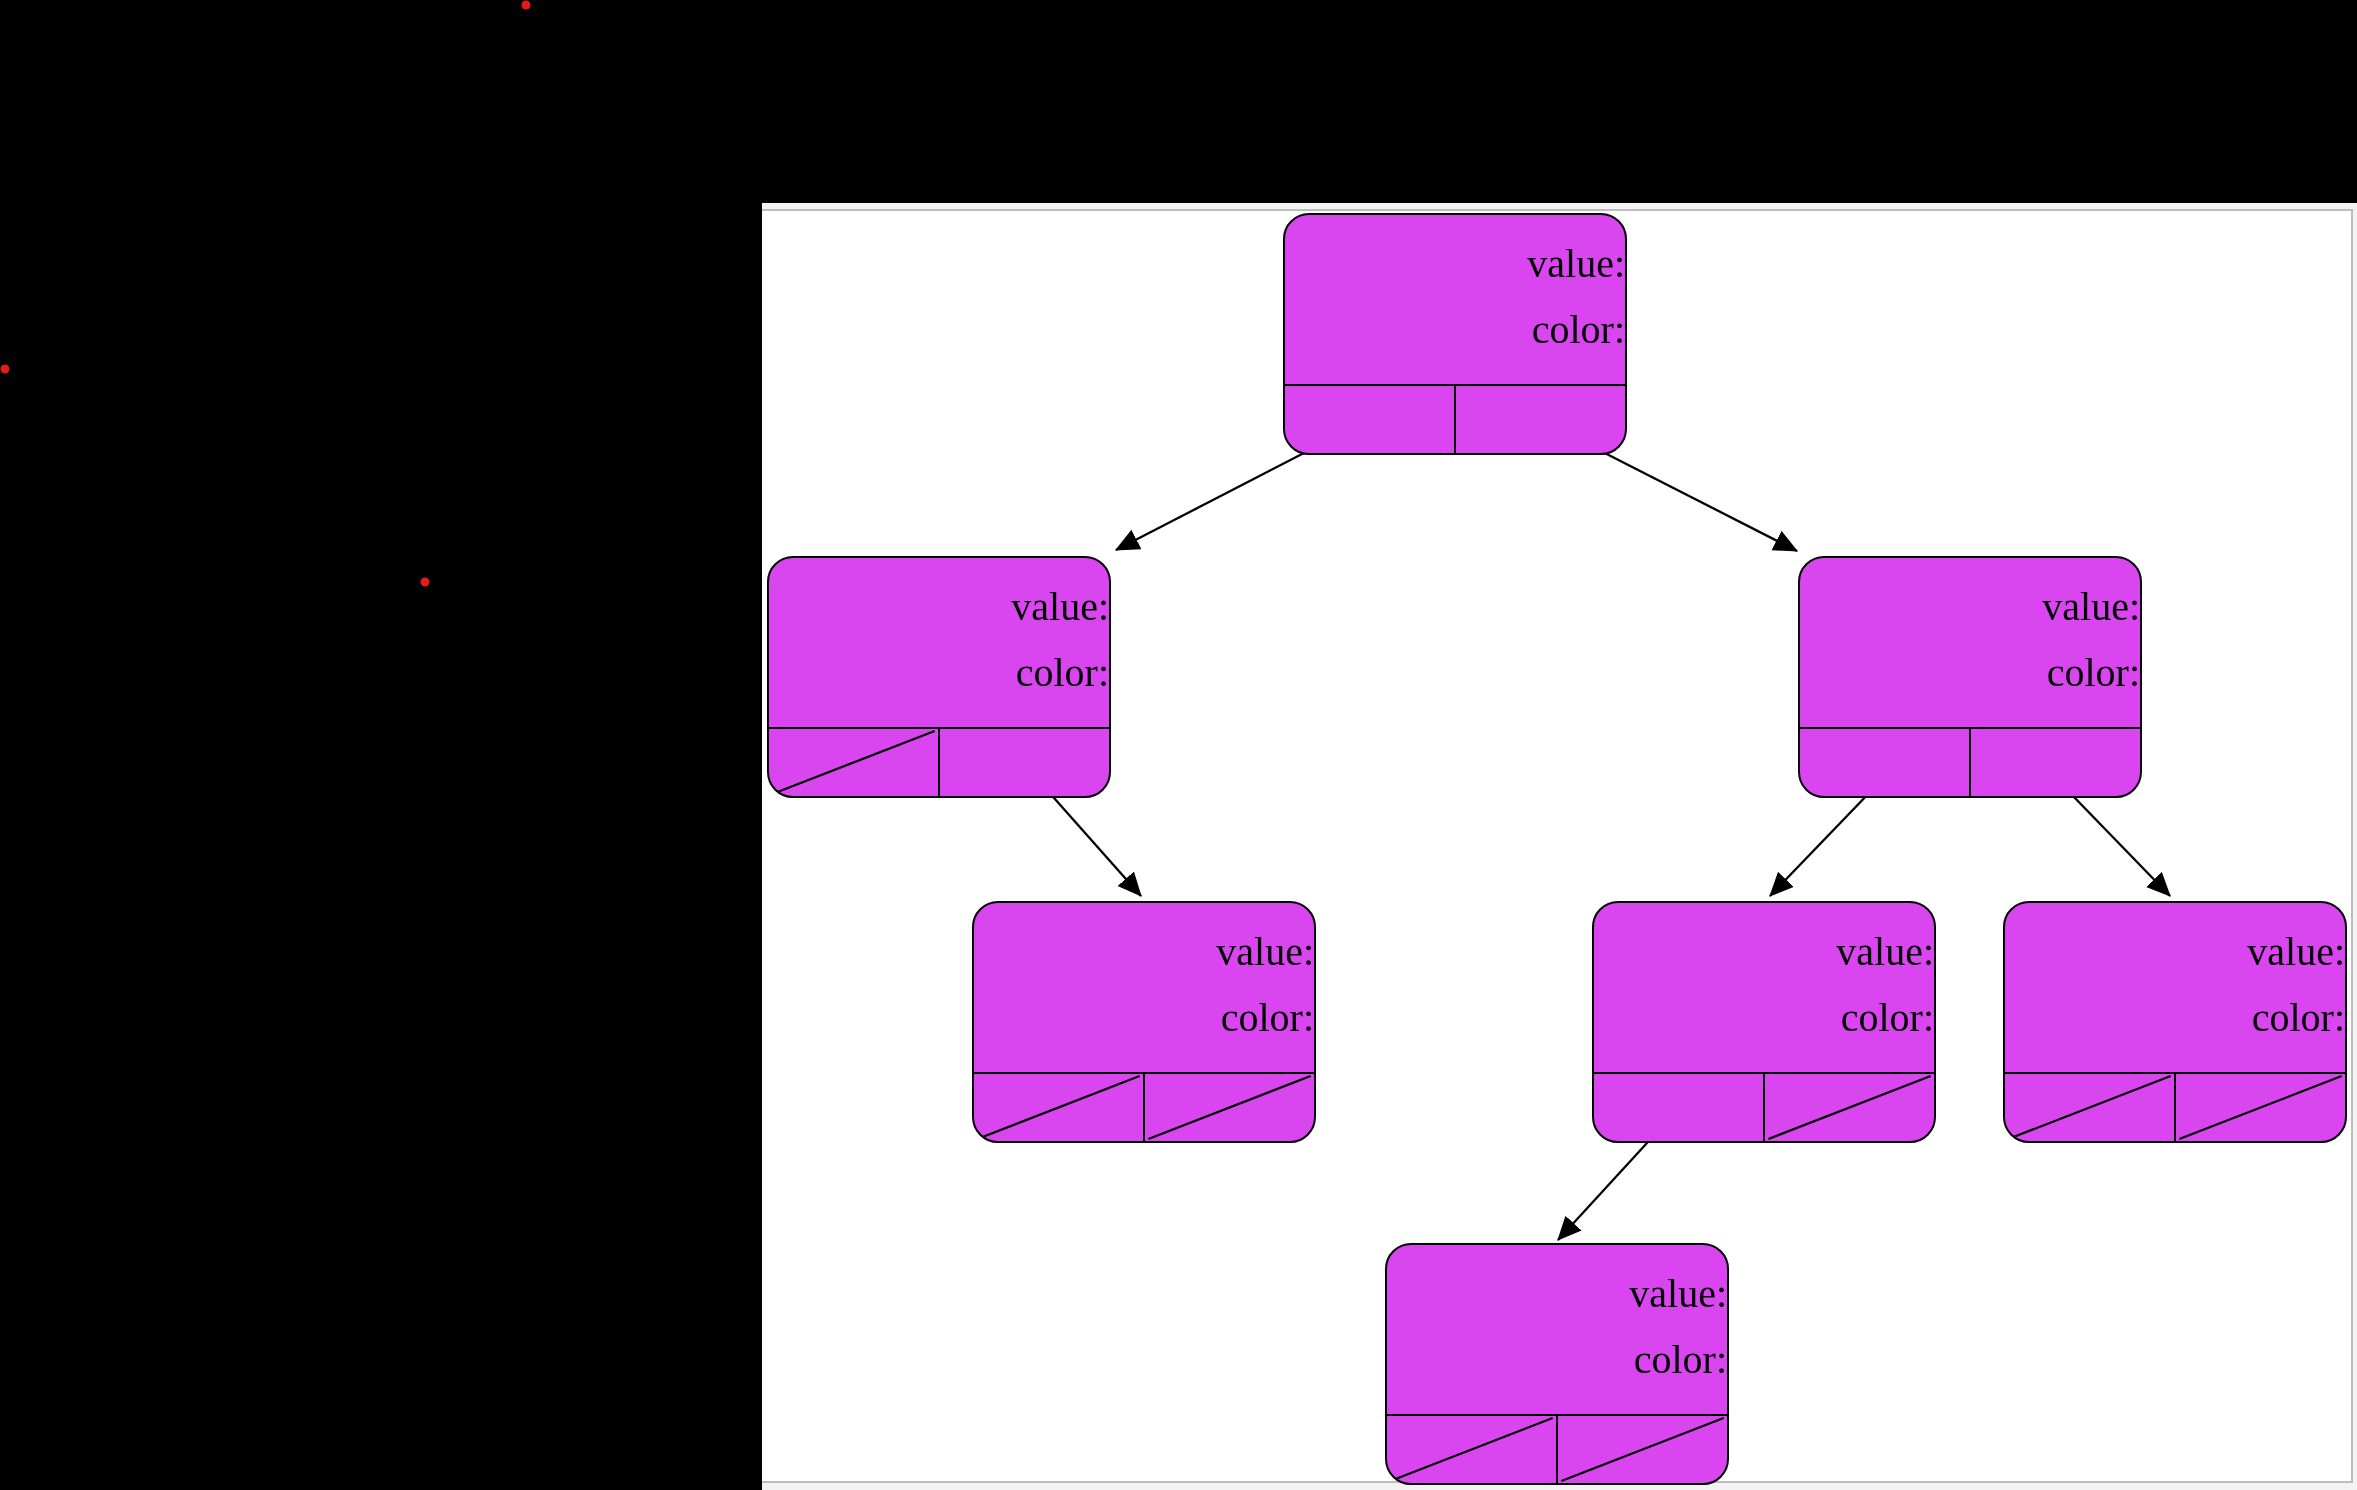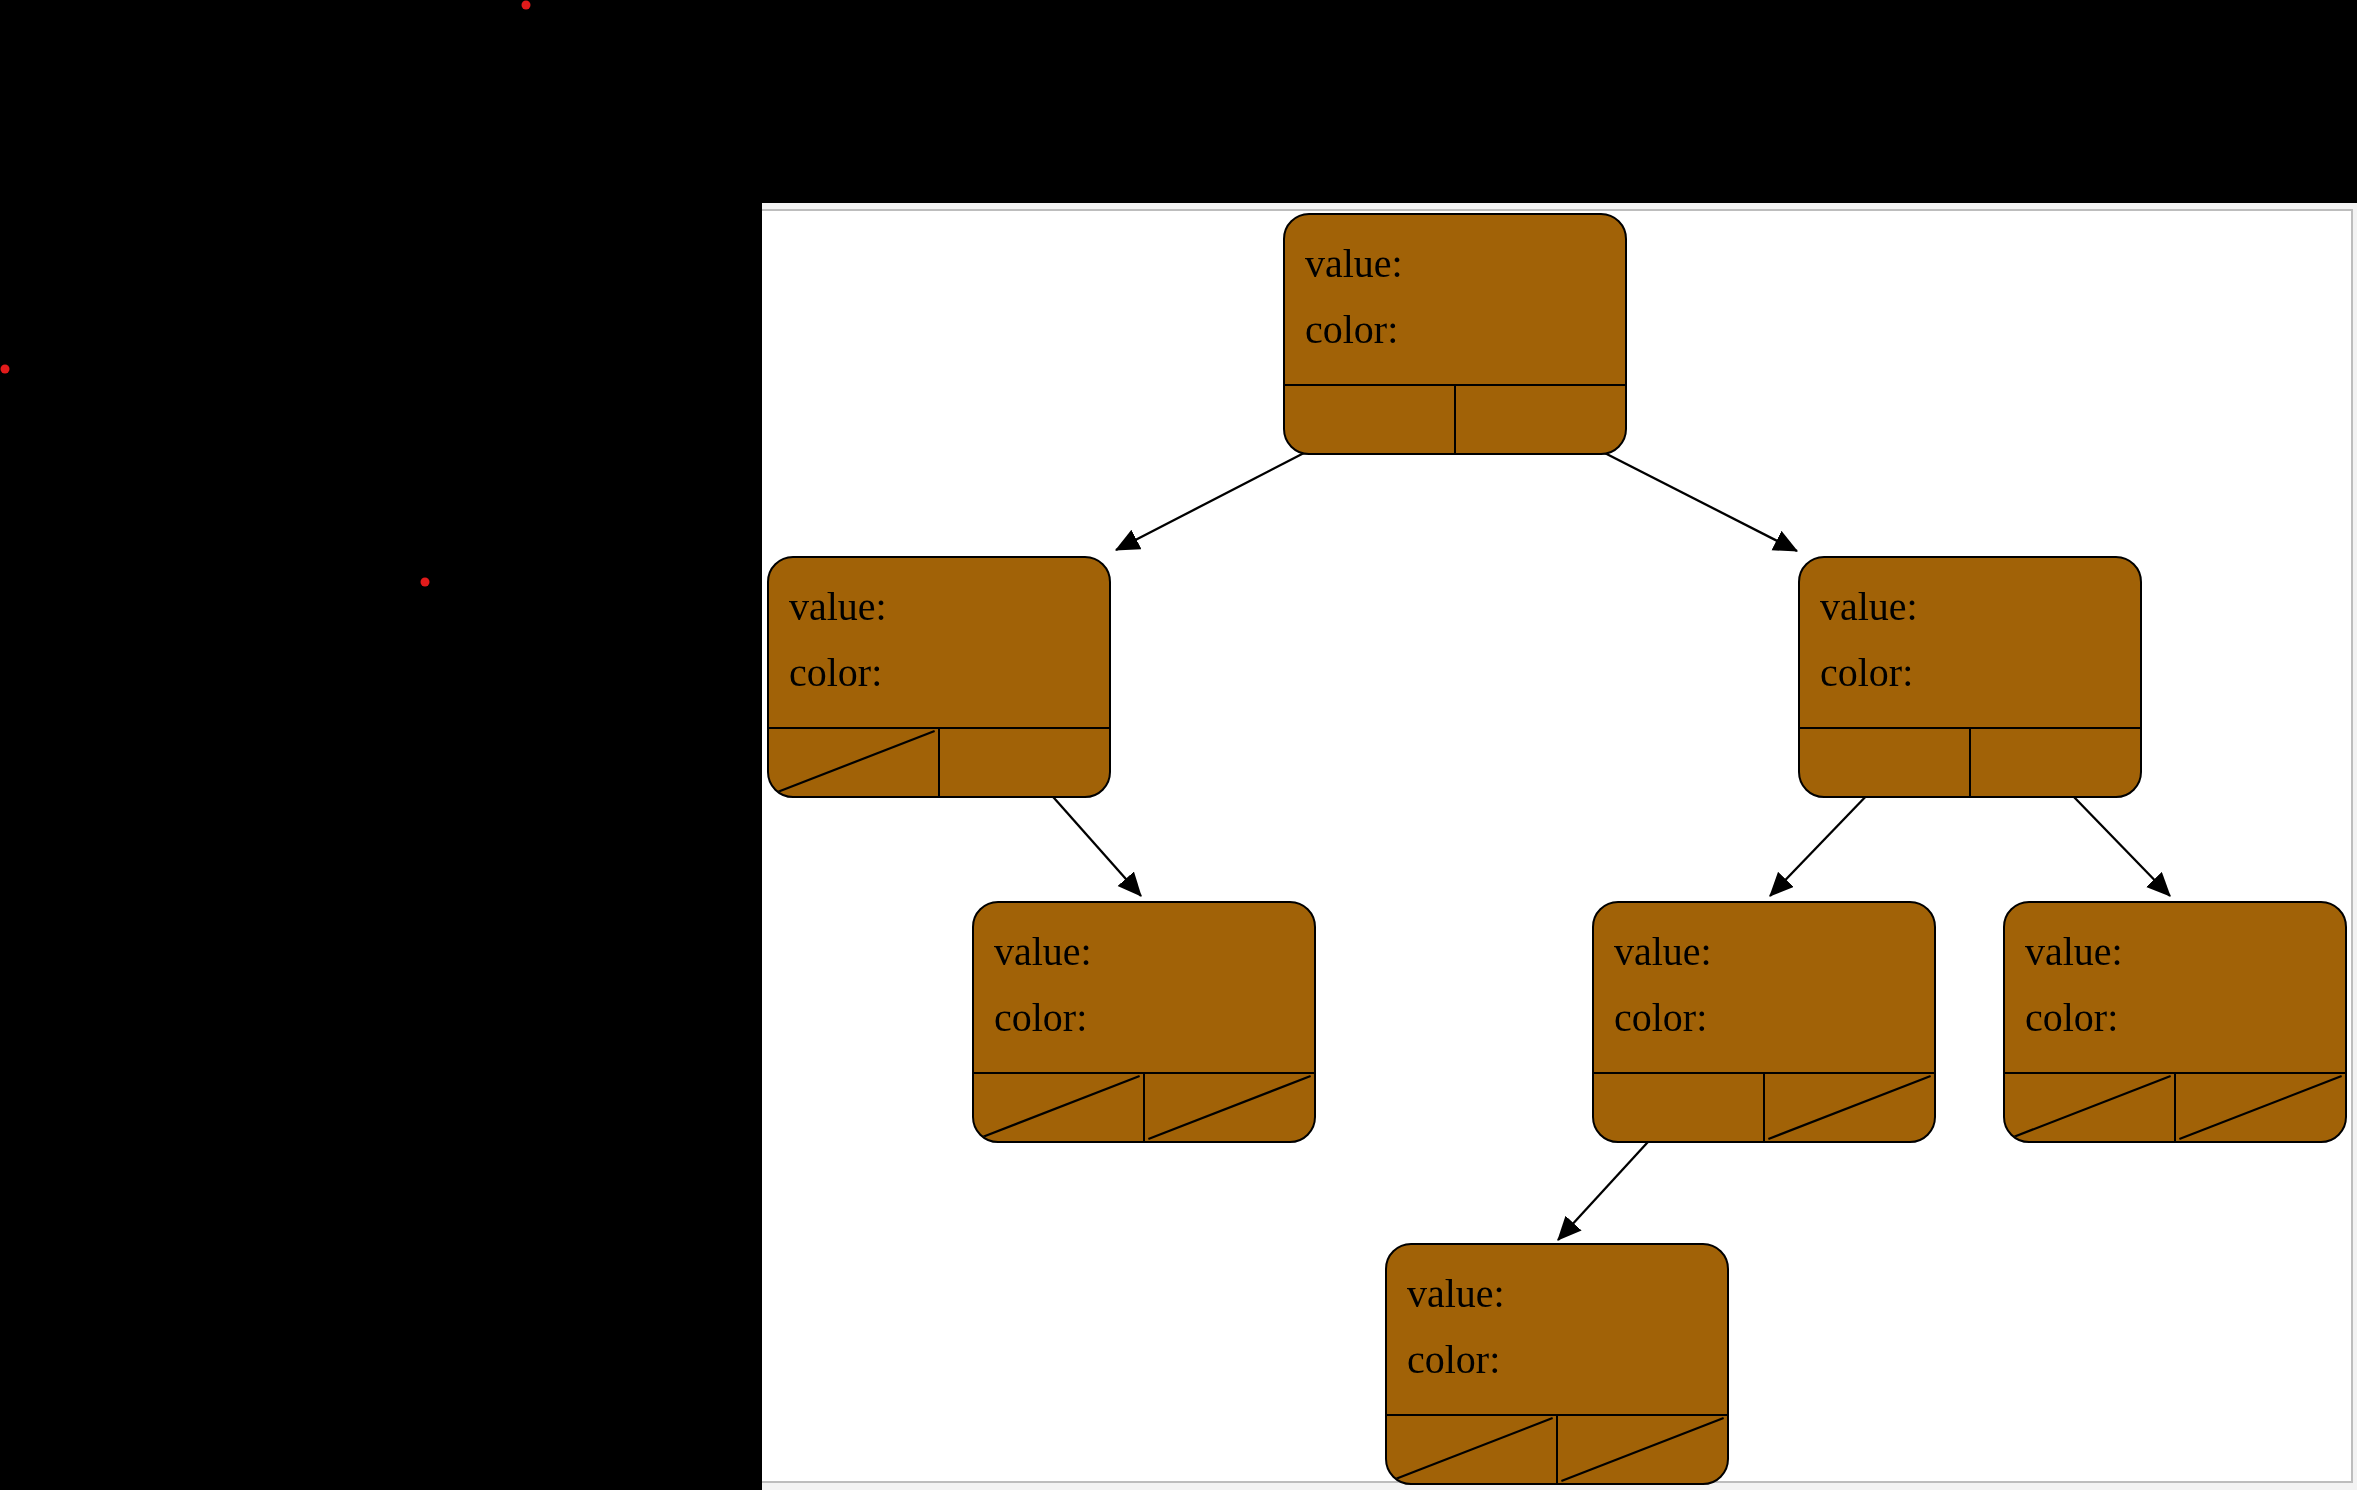--- a/index.html
+++ b/index.html
@@ -46,25 +46,26 @@
     height: 1490px;
     pointer-events: none;
   }
   
   #nodes-layer { position: absolute; left: 0; top: 0; }
   .node {
     position: absolute;
     width: 344px;
     height: 242px;
     box-sizing: border-box;
-    background: #a16207;
+    background: #d946ef;
     border: 2px solid #000;
     border-radius: 26px;
     overflow: hidden;
     font-family: "Liberation Serif", "DejaVu Serif", serif;
+    text-align: right;
   }
   .ntext {
     position: absolute;
     left: 0; top: 0; right: 0;
     bottom: 69px;
     padding: 16px 0 0 20px;
   }
   .nline {
     font-size: 40px;
     line-height: 66px;

